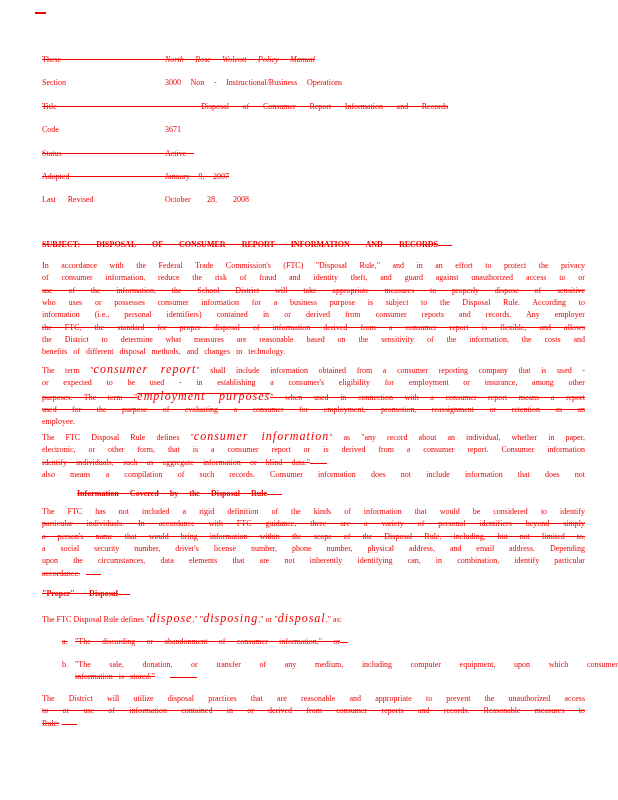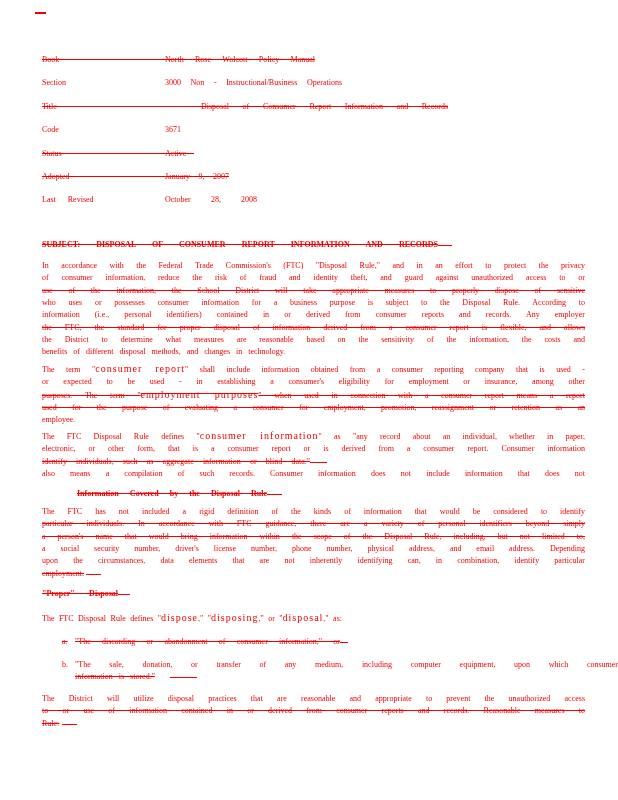--- a/index.html
+++ b/index.html
@@ -14,35 +14,35 @@
   .flab{position:absolute;left:0;top:0;white-space:nowrap;word-spacing:10px;}
   .fval{position:absolute;left:123px;top:0;text-align:justify;text-align-last:justify;}
   .fval.nofit{text-align:left;text-align-last:left;white-space:nowrap;}
   .fstrike{position:absolute;left:0;top:4px;height:0;border-top:1px solid currentColor;}
   
   .blk{position:absolute;left:0;width:543px;font-size:8px;line-height:12.35px;}
   .bold{font-weight:bold;}
   .line{position:relative;text-align:justify;text-align-last:justify;}
   .line.last{text-align-last:left;word-spacing:4px;}
   .struck{text-decoration:line-through;}
-  .term{font-size:10px;letter-spacing:1px;}
+  .term{font-style:italic;font-size:12px;letter-spacing:1px;}
   .ext{position:absolute;left:100%;top:6px;height:0;border-top:1px solid currentColor;}
   .li{padding-left:33px;}
   .marker{position:absolute;left:20px;top:0;}
 </style>
 </head>
 <body>
 
 <div class="page">
   <div class="top-dash"></div>
   <div class="content">
     <div id="header-rows">
         <div class="frow" style="top: 55px;">
-          <span class="flab struck">Book</span>
-          <span class="fval struck" style="width: 150px;">North Rose Wolcott Policy Manual</span>
+          <span class="flab struck">These</span>
+          <span class="fval struck" style="width: 150px; font-style: italic;">North Rose Wolcott Policy Manual</span>
           <div class="fstrike" style="width: 273px;"></div>
         </div>
         <div class="frow" style="top: 78px;">
           <span class="flab">Section</span>
           <span class="fval" style="width: 177px;">3000 Non - Instructional/Business Operations</span>
         </div>
         <div class="frow" style="top: 102px;">
           <span class="flab struck">Title</span>
           <span class="fval struck" style="width: 247px; padding-left: 36px;">Disposal of Consumer Report Information and Records</span>
           <div class="fstrike" style="width: 371px;"></div>
@@ -56,21 +56,21 @@
           <span class="fval nofit struck">Active</span>
           <div class="fstrike" style="width: 152px;"></div>
         </div>
         <div class="frow" style="top: 172px;">
           <span class="flab struck">Adopted</span>
           <span class="fval struck" style="width: 64px;">January 9, 2007</span>
           <div class="fstrike" style="width: 185px;"></div>
         </div>
         <div class="frow" style="top: 195px;">
           <span class="flab">Last Revised</span>
-          <span class="fval" style="width: 92px;">October 28, 2008</span>
+          <span class="fval" style="width: 84px;">October 28, 2008</span>
         </div>
       </div>
     <div id="doc">
         <div class="blk bold" style="top: 239px;">
           <div class="line struck" style="width: 396px;"><span>SUBJECT: DISPOSAL OF CONSUMER REPORT INFORMATION AND RECORDS</span><span class="ext" style="width: 14px;"></span></div>
         </div>
         <div class="blk" style="top: 260px;">
           <div class="line"><span>In accordance with the Federal Trade Commission's (FTC) "Disposal Rule," and in an effort to protect the privacy</span></div>
           <div class="line"><span>of consumer information, reduce the risk of fraud and identity theft, and guard against unauthorized access to or</span></div>
           <div class="line struck"><span>use of the information, the School District will take appropriate measures to properly dispose of sensitive</span></div>
@@ -95,21 +95,21 @@
         </div>
         <div class="blk bold" style="top: 488px; margin-left: 35px;">
           <div class="line struck" style="width: 190px;"><span>Information Covered by the Disposal Rule</span><span class="ext" style="width: 15px;"></span></div>
         </div>
         <div class="blk" style="top: 506px;">
           <div class="line"><span>The FTC has not included a rigid definition of the kinds of information that would be considered to identify</span></div>
           <div class="line struck"><span>particular individuals. In accordance with FTC guidance, there are a variety of personal identifiers beyond simply</span></div>
           <div class="line struck"><span>a person's name that would bring information within the scope of the Disposal Rule, including, but not limited to,</span></div>
           <div class="line"><span>a social security number, driver's license number, phone number, physical address, and email address. Depending</span></div>
           <div class="line"><span>upon the circumstances, data elements that are not inherently identifying can, in combination, identify particular</span></div>
-          <div class="line struck last" style="width: 44px;"><span>employment.</span><span class="ext" style="width: 15px;"></span></div>
+          <div class="line struck last" style="width: 44px;"><span>accordance.</span><span class="ext" style="width: 15px;"></span></div>
         </div>
         <div class="blk bold" style="top: 588px;">
           <div class="line struck" style="width: 76px;"><span>"Proper" Disposal</span><span class="ext" style="width: 12px;"></span></div>
         </div>
         <div class="blk" style="top: 612px;">
           <div class="line" style="width: 300px;"><span>The FTC Disposal Rule defines "</span><span class="term">dispose</span><span>," "</span><span class="term">disposing</span><span>," or "</span><span class="term">disposal</span><span>," as:</span></div>
         </div>
         <div class="blk li" style="top: 636px;">
           <span class="marker struck">a.</span>
           <div class="line struck" style="width: 265px;"><span>"The discarding or abandonment of consumer information," or</span><span class="ext" style="width: 8px;"></span></div>

